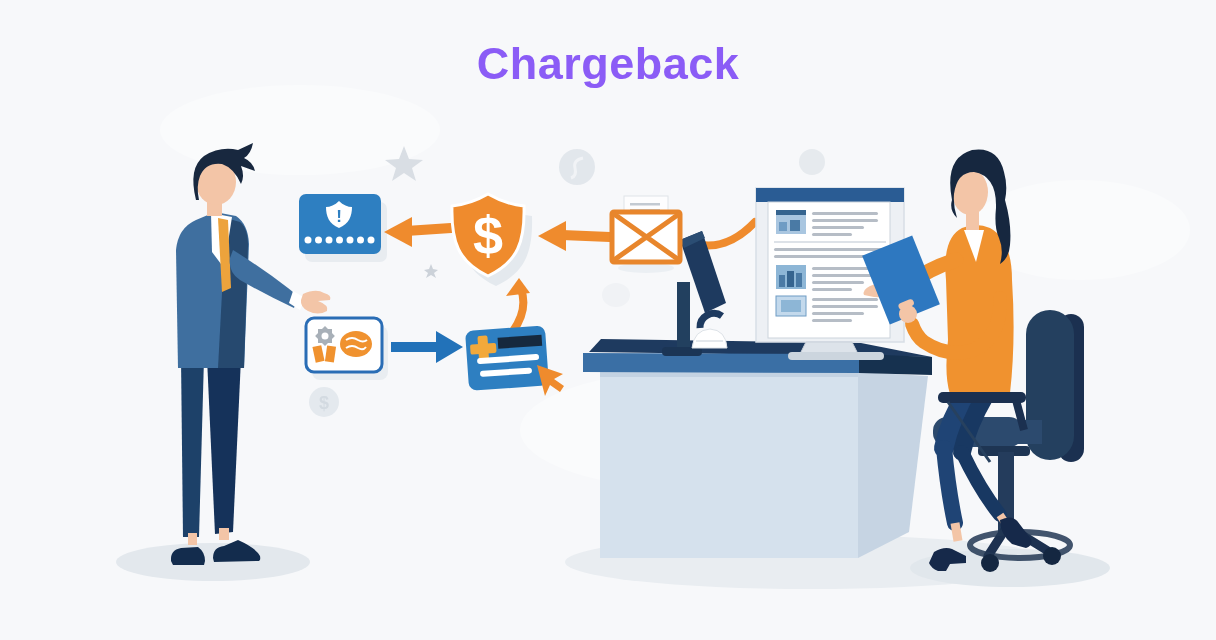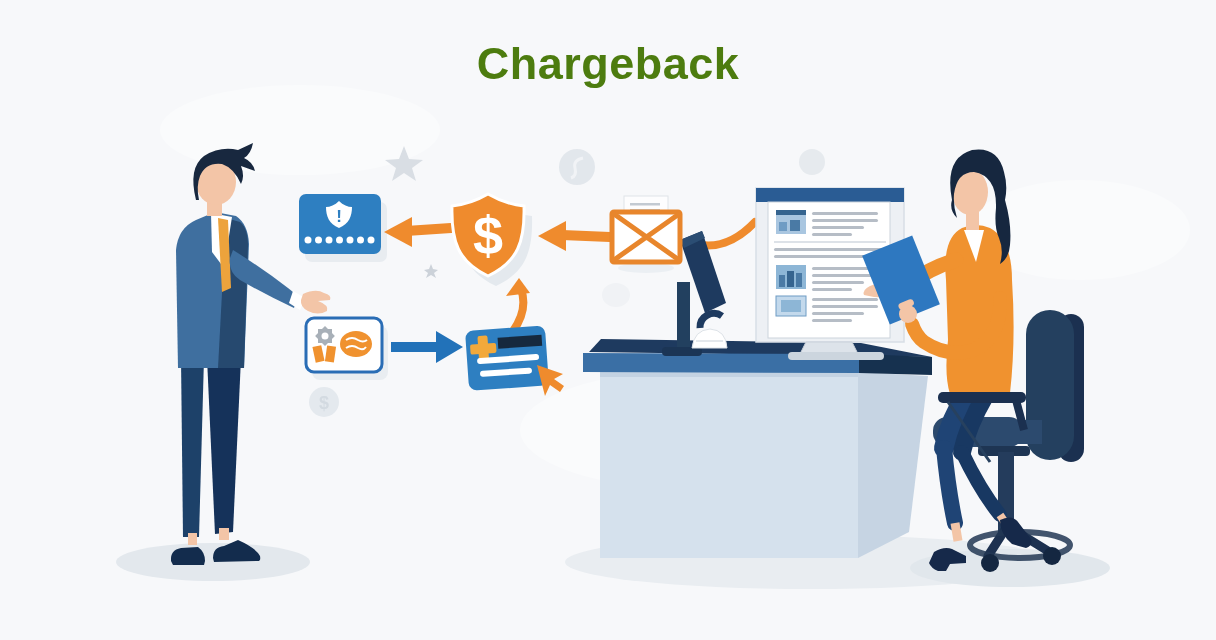--- a/index.html
+++ b/index.html
@@ -1,20 +1,20 @@
 <!DOCTYPE html>
 <html><head>
 <meta charset="utf-8">
 <style>
   html,body{margin:0;padding:0;background:#f7f8fa;}
   .scene{position:relative;width:1216px;height:640px;background:#f7f8fa;overflow:hidden;
          font-family:"Liberation Sans",sans-serif;}
   .scene svg{position:absolute;left:0;top:0;}
   .title{position:absolute;top:38px;left:0;width:100%;text-align:center;
-         font-size:45px;font-weight:800;letter-spacing:.5px;color:#4d7c0f;}
+         font-size:45px;font-weight:800;letter-spacing:.5px;color:#8b5cf6;}
   svg text{font-family:"Liberation Sans",sans-serif;font-weight:bold;}
 </style>
 </head>
 <body>
 
 <div class="scene">
 
   <div class="title">Chargeback</div>
 
   <svg width="1216" height="640" viewBox="0 0 1216 640">

